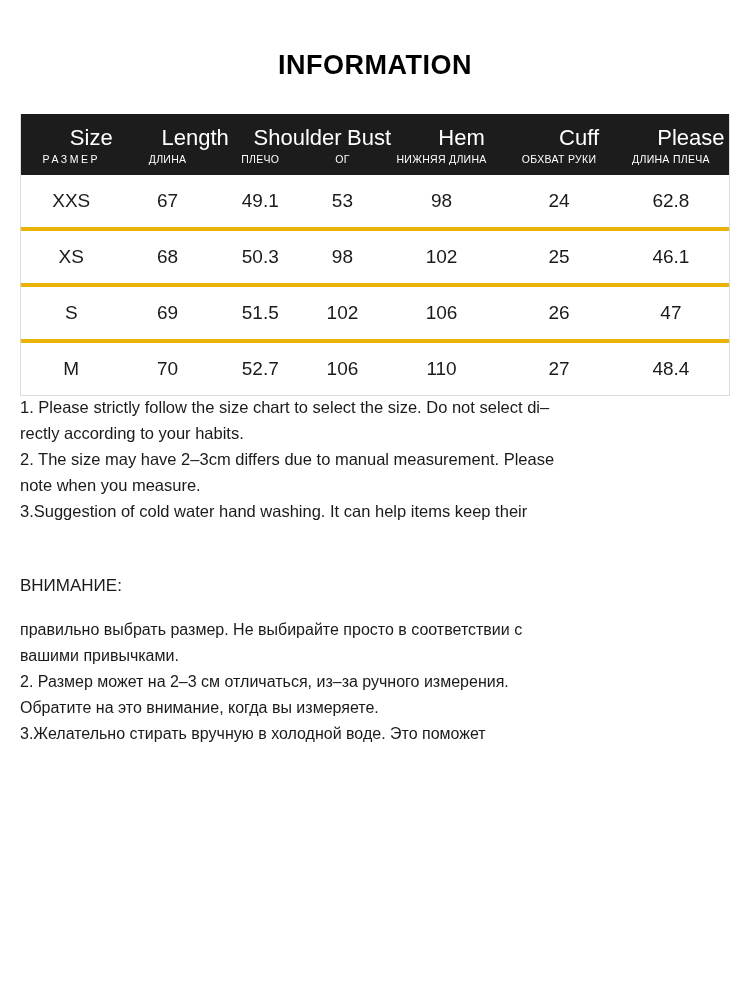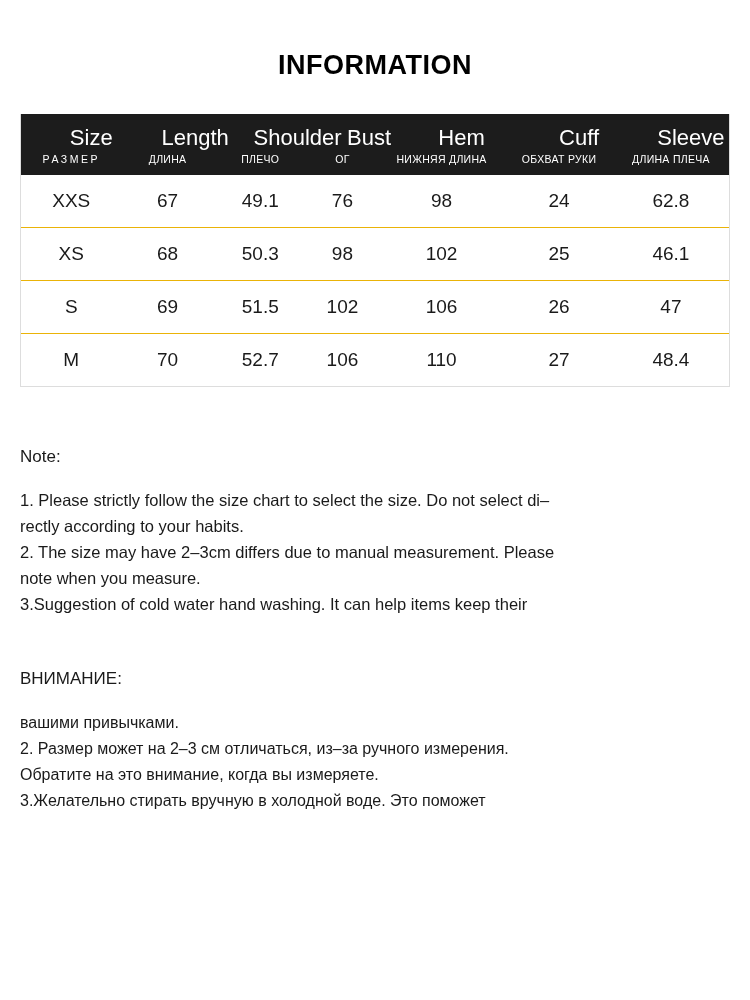--- a/index.html
+++ b/index.html
@@ -69,21 +69,21 @@
     font-family: "Liberation Sans", sans-serif;
   }
   .th-sub.wide {
     letter-spacing: 2.5px;
   }
   table.size-table tbody td {
     text-align: center;
     font-size: 19px;
     color: #1a1a1a;
     padding: 15px 0 15px 0;
-    border-bottom: 1px solid #eab308;
+    border-bottom: 4px solid #eab308;
     font-family: "Liberation Sans", sans-serif;
   }
   table.size-table tbody tr:last-child td {
     border-bottom: none;
   }
 
   
   col.c0 { width: 14.2%; }
   col.c1 { width: 13.0%; }
   col.c2 { width: 13.2%; }
@@ -154,31 +154,31 @@
           </th>
           <th>
             <span class="th-main">Hem</span>
             <span class="th-sub">НИЖНЯЯ ДЛИНА</span>
           </th>
           <th>
             <span class="th-main">Cuff</span>
             <span class="th-sub">ОБХВАТ РУКИ</span>
           </th>
           <th>
-            <span class="th-main">Sleeve</span>
+            <span class="th-main">Please</span>
             <span class="th-sub">ДЛИНА ПЛЕЧА</span>
           </th>
         </tr>
       </thead>
       <tbody>
         <tr>
           <td>XXS</td>
           <td>67</td>
           <td>49.1</td>
-          <td>76</td>
+          <td>53</td>
           <td>98</td>
           <td>24</td>
           <td>62.8</td>
         </tr>
         <tr>
           <td>XS</td>
           <td>68</td>
           <td>50.3</td>
           <td>98</td>
           <td>102</td>
@@ -201,29 +201,29 @@
           <td>106</td>
           <td>110</td>
           <td>27</td>
           <td>48.4</td>
         </tr>
       </tbody>
     </table>
   </div>
 
   <div class="notes block-en">
-    <div class="note-head">Note:</div>
     <p class="note-line">1. Please strictly follow the size chart  to select the size. Do not select di–</p>
     <p class="note-line">rectly according to your habits.</p>
     <p class="note-line">2. The size may have 2–3cm differs due to manual measurement. Please</p>
     <p class="note-line">note when you measure.</p>
     <p class="note-line">3.Suggestion of cold water hand washing. It can help items keep their</p>
   </div>
 
   <div class="notes block-ru">
     <div class="note-head">ВНИМАНИЕ:</div>
+    <p class="note-line">правильно выбрать размер. Не выбирайте просто в соответствии с</p>
     <p class="note-line">вашими привычками.</p>
     <p class="note-line">2. Размер может на 2–3 см отличаться, из–за ручного измерения.</p>
     <p class="note-line">Обратите на это внимание, когда вы измеряете.</p>
     <p class="note-line">3.Желательно стирать вручную в холодной воде. Это поможет</p>
   </div>
 
 </div>
 
 </body></html>

